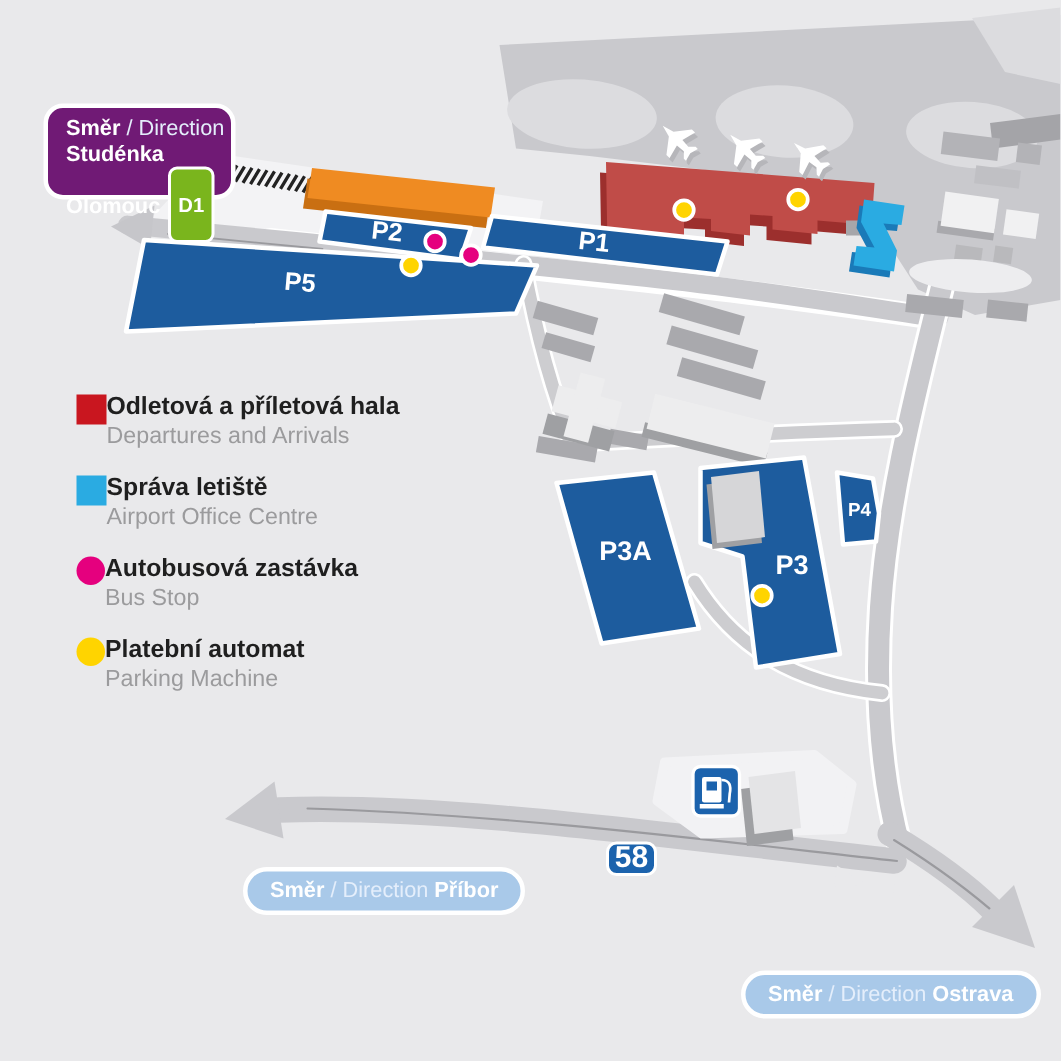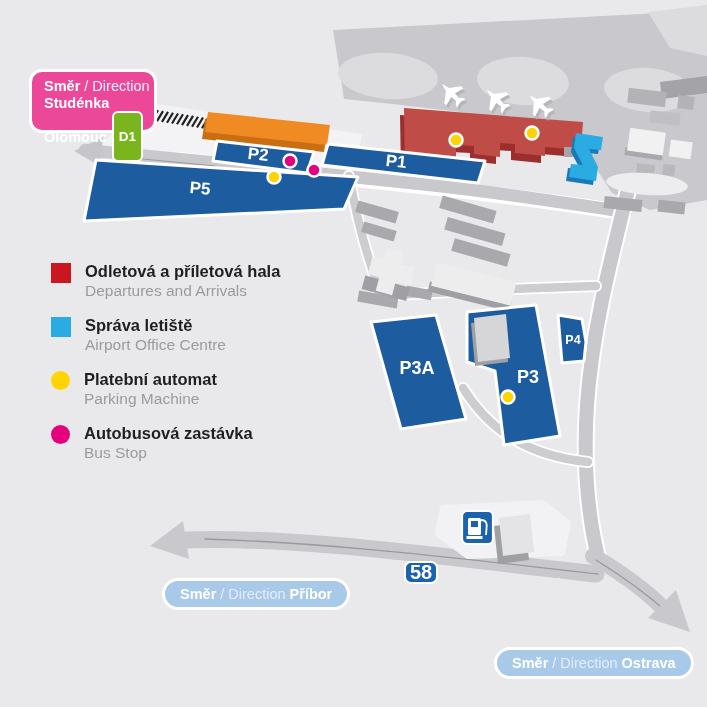--- a/index.html
+++ b/index.html
@@ -9,33 +9,33 @@
   
   .plabel{position:absolute;color:#fff;font-weight:700;font-size:17px;
           transform:translate(-50%,-50%);white-space:nowrap;}
   
   .pill{position:absolute;background:#a9c9e9;border:3px solid #fff;border-radius:16px;
         color:#fff;font-size:14.5px;display:flex;align-items:center;padding:0 15px;
         height:26px;white-space:nowrap;}
   .pill b{font-weight:700;}
   .pill .lt{color:#e4eefb;font-weight:400;margin:0 4px;}
   .signbox{position:absolute;left:29px;top:69px;width:110px;height:48px;
-           background:#ec4899;border:3px solid #fff;border-radius:13px;
+           background:#701a75;border:3px solid #fff;border-radius:13px;
            color:#fff;font-size:14.5px;line-height:16.5px;padding:6px 0 4px 12px;}
   .signbox .lt{color:#e4eefb;font-weight:400;}
   .signbox b{font-weight:700;}
   .d1{display:inline-block;background:#7ab51d;border:2px solid #fff;border-radius:6px;
       padding:16px 5px;font-weight:700;font-size:13.5px;line-height:15px;margin-left:5px;
       vertical-align:1px;}
   .badge58{position:absolute;left:404px;top:561px;width:30px;height:19px;
            background:#1c63ad;border:2.5px solid #fff;border-radius:7px;color:#fff;
            font-weight:700;font-size:20px;display:flex;align-items:center;justify-content:center;}
   
   .legend{position:absolute;left:51px;top:262px;width:260px;}
-  .lrow{display:flex;gap:14px;margin-bottom:15px;}
+  .lrow{display:flex;margin-bottom:15px;}
   .sw{width:20px;height:20px;flex:0 0 20px;margin-top:1px;}
   .sw.circle{border-radius:50%;width:19px;height:19px;flex:0 0 19px;}
   .lcz{font-size:16.5px;font-weight:700;color:#1f1f1f;line-height:1.12;}
   .len{font-size:15.5px;color:#9b9b9d;line-height:1.25;margin-top:1px;}
 </style>
 </head>
 <body>
 
 <div class="stage">
 
@@ -215,28 +215,28 @@
         </div>
   </div>
   <div class="lrow">
     <div class="sw" style="background: rgb(42, 171, 226);"></div>
     <div>
           <div class="lcz">Správa letiště</div>
          <div class="len">Airport Office Centre</div>
         </div>
   </div>
   <div class="lrow">
+    <div class="sw circle" style="background: rgb(229, 0, 126);"></div>
+    <div>
+          <div class="lcz">Autobusová zastávka</div>
+         <div class="len">Bus Stop</div>
+        </div>
+  </div>
+  <div class="lrow">
     <div class="sw circle" style="background: rgb(255, 212, 0);"></div>
     <div>
           <div class="lcz">Platební automat</div>
          <div class="len">Parking Machine</div>
         </div>
   </div>
-  <div class="lrow">
-    <div class="sw circle" style="background: rgb(229, 0, 126);"></div>
-    <div>
-          <div class="lcz">Autobusová zastávka</div>
-         <div class="len">Bus Stop</div>
-        </div>
-  </div>
 </div>
 
 </div>
 
 </body></html>

